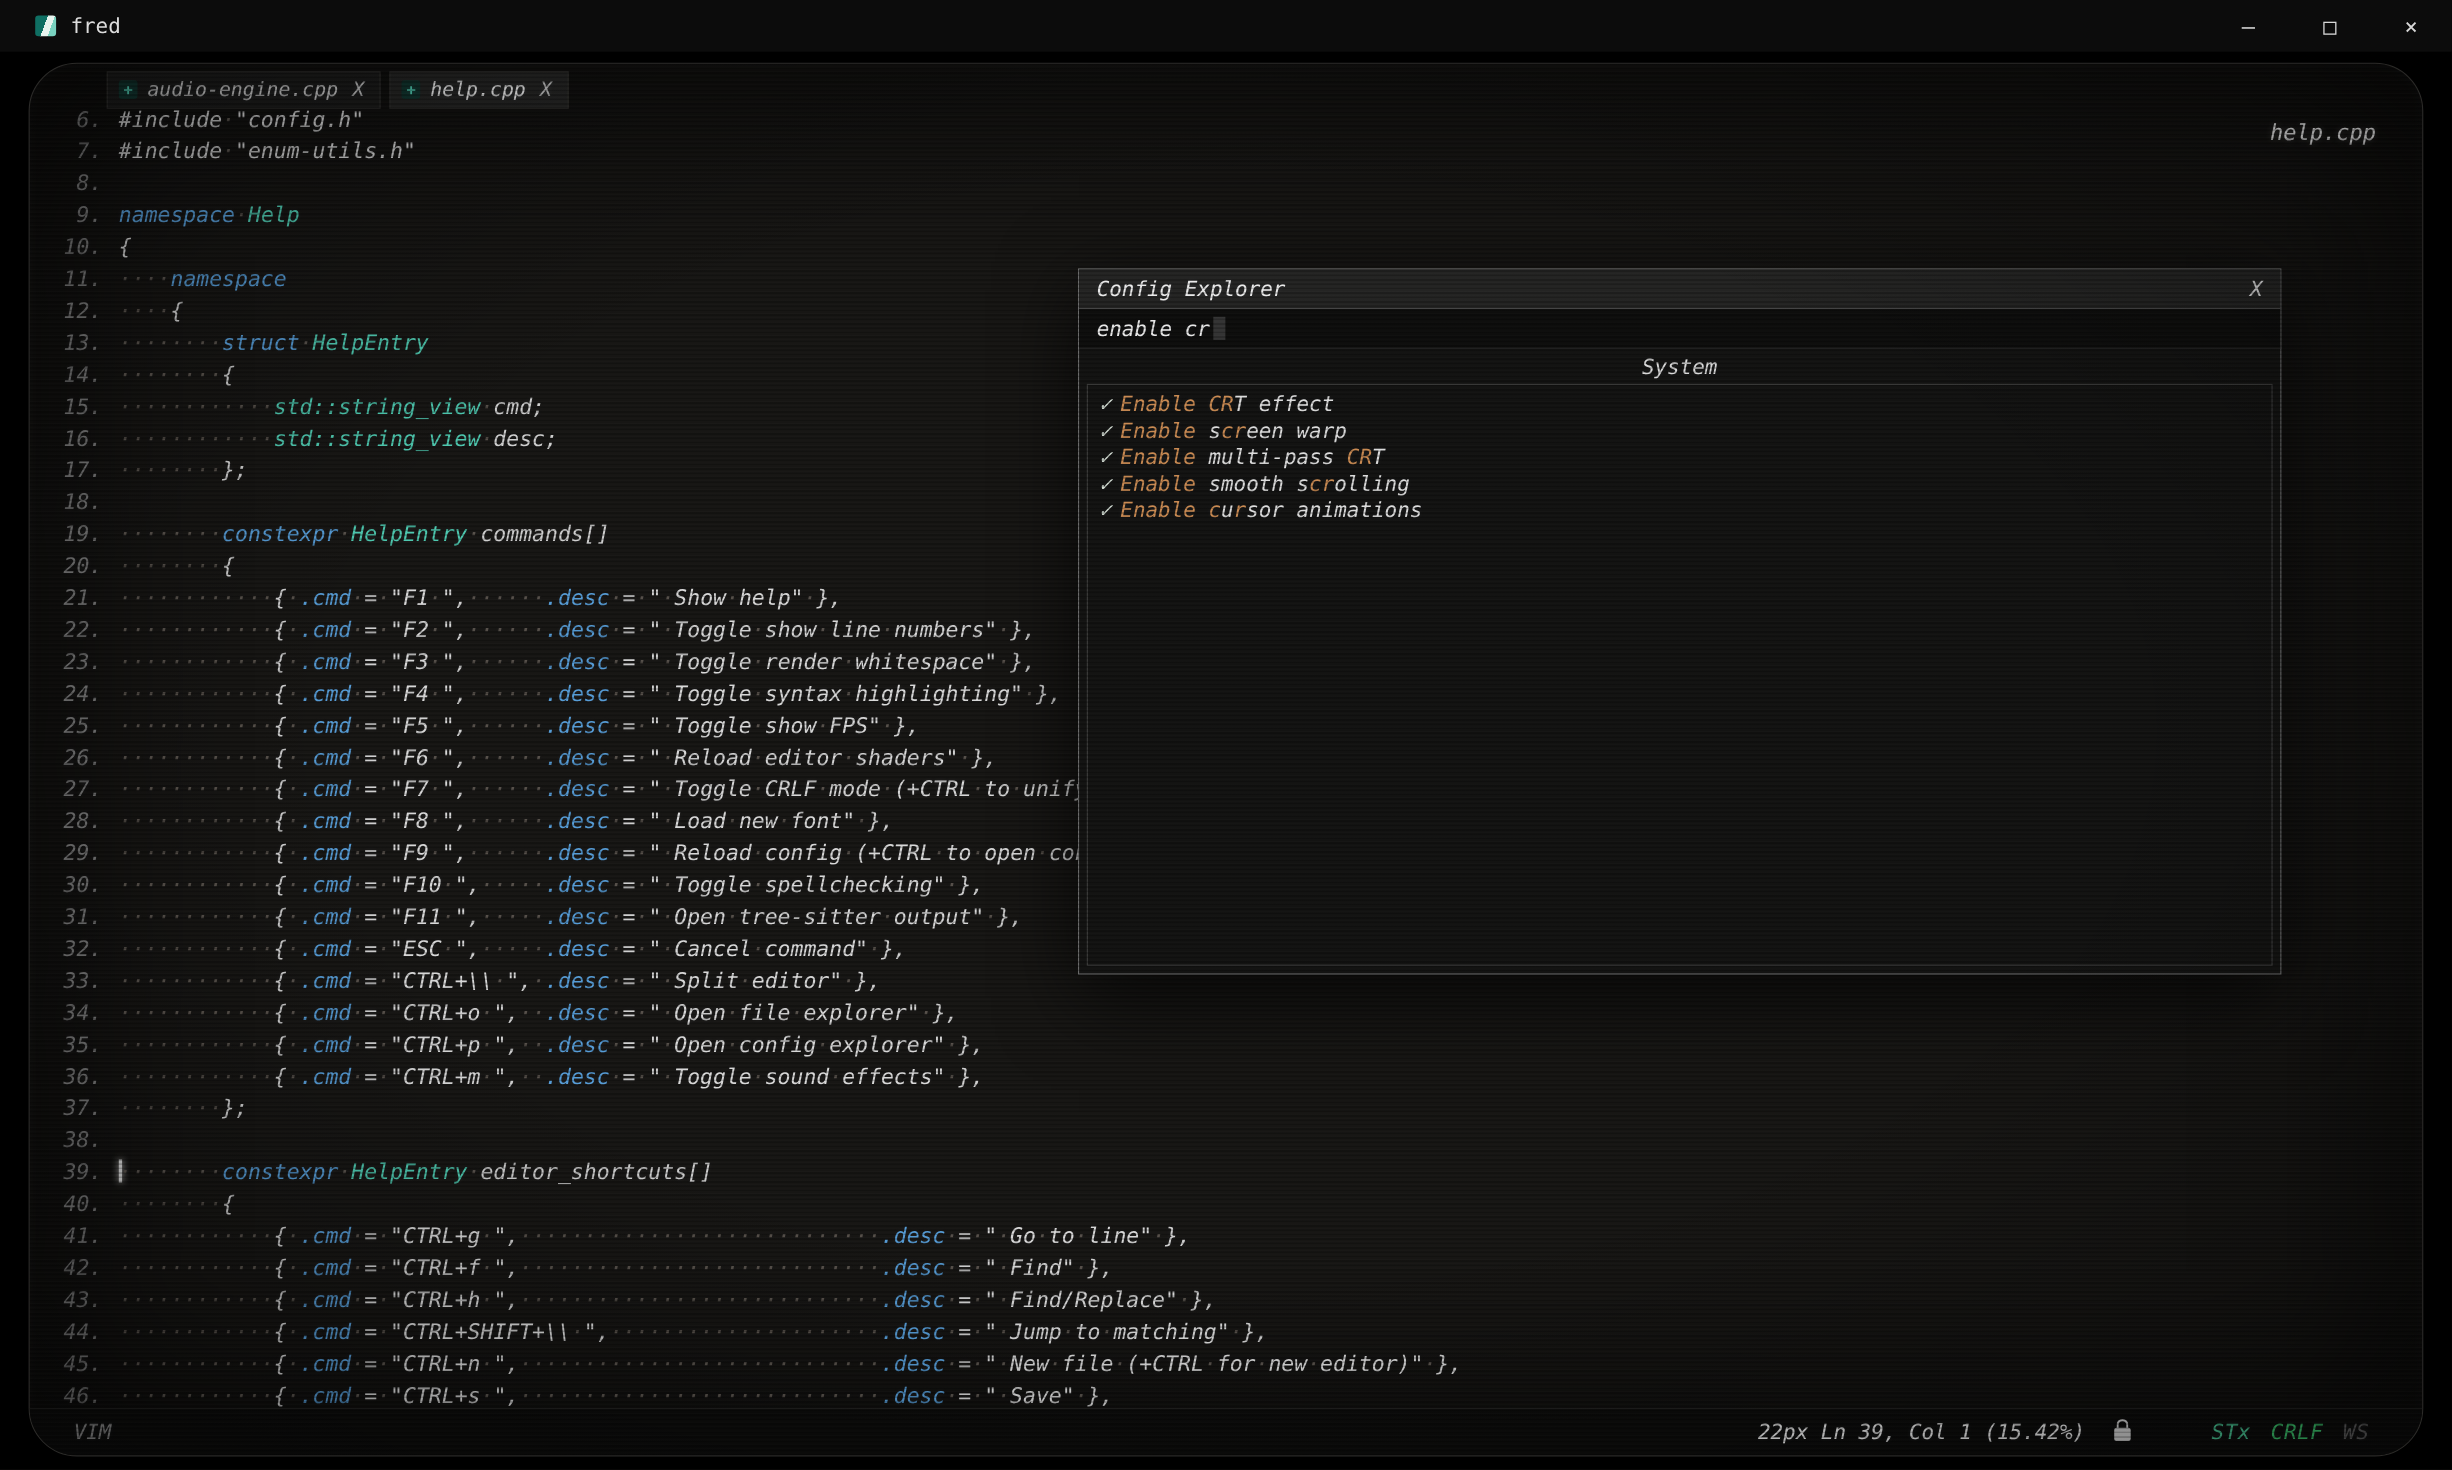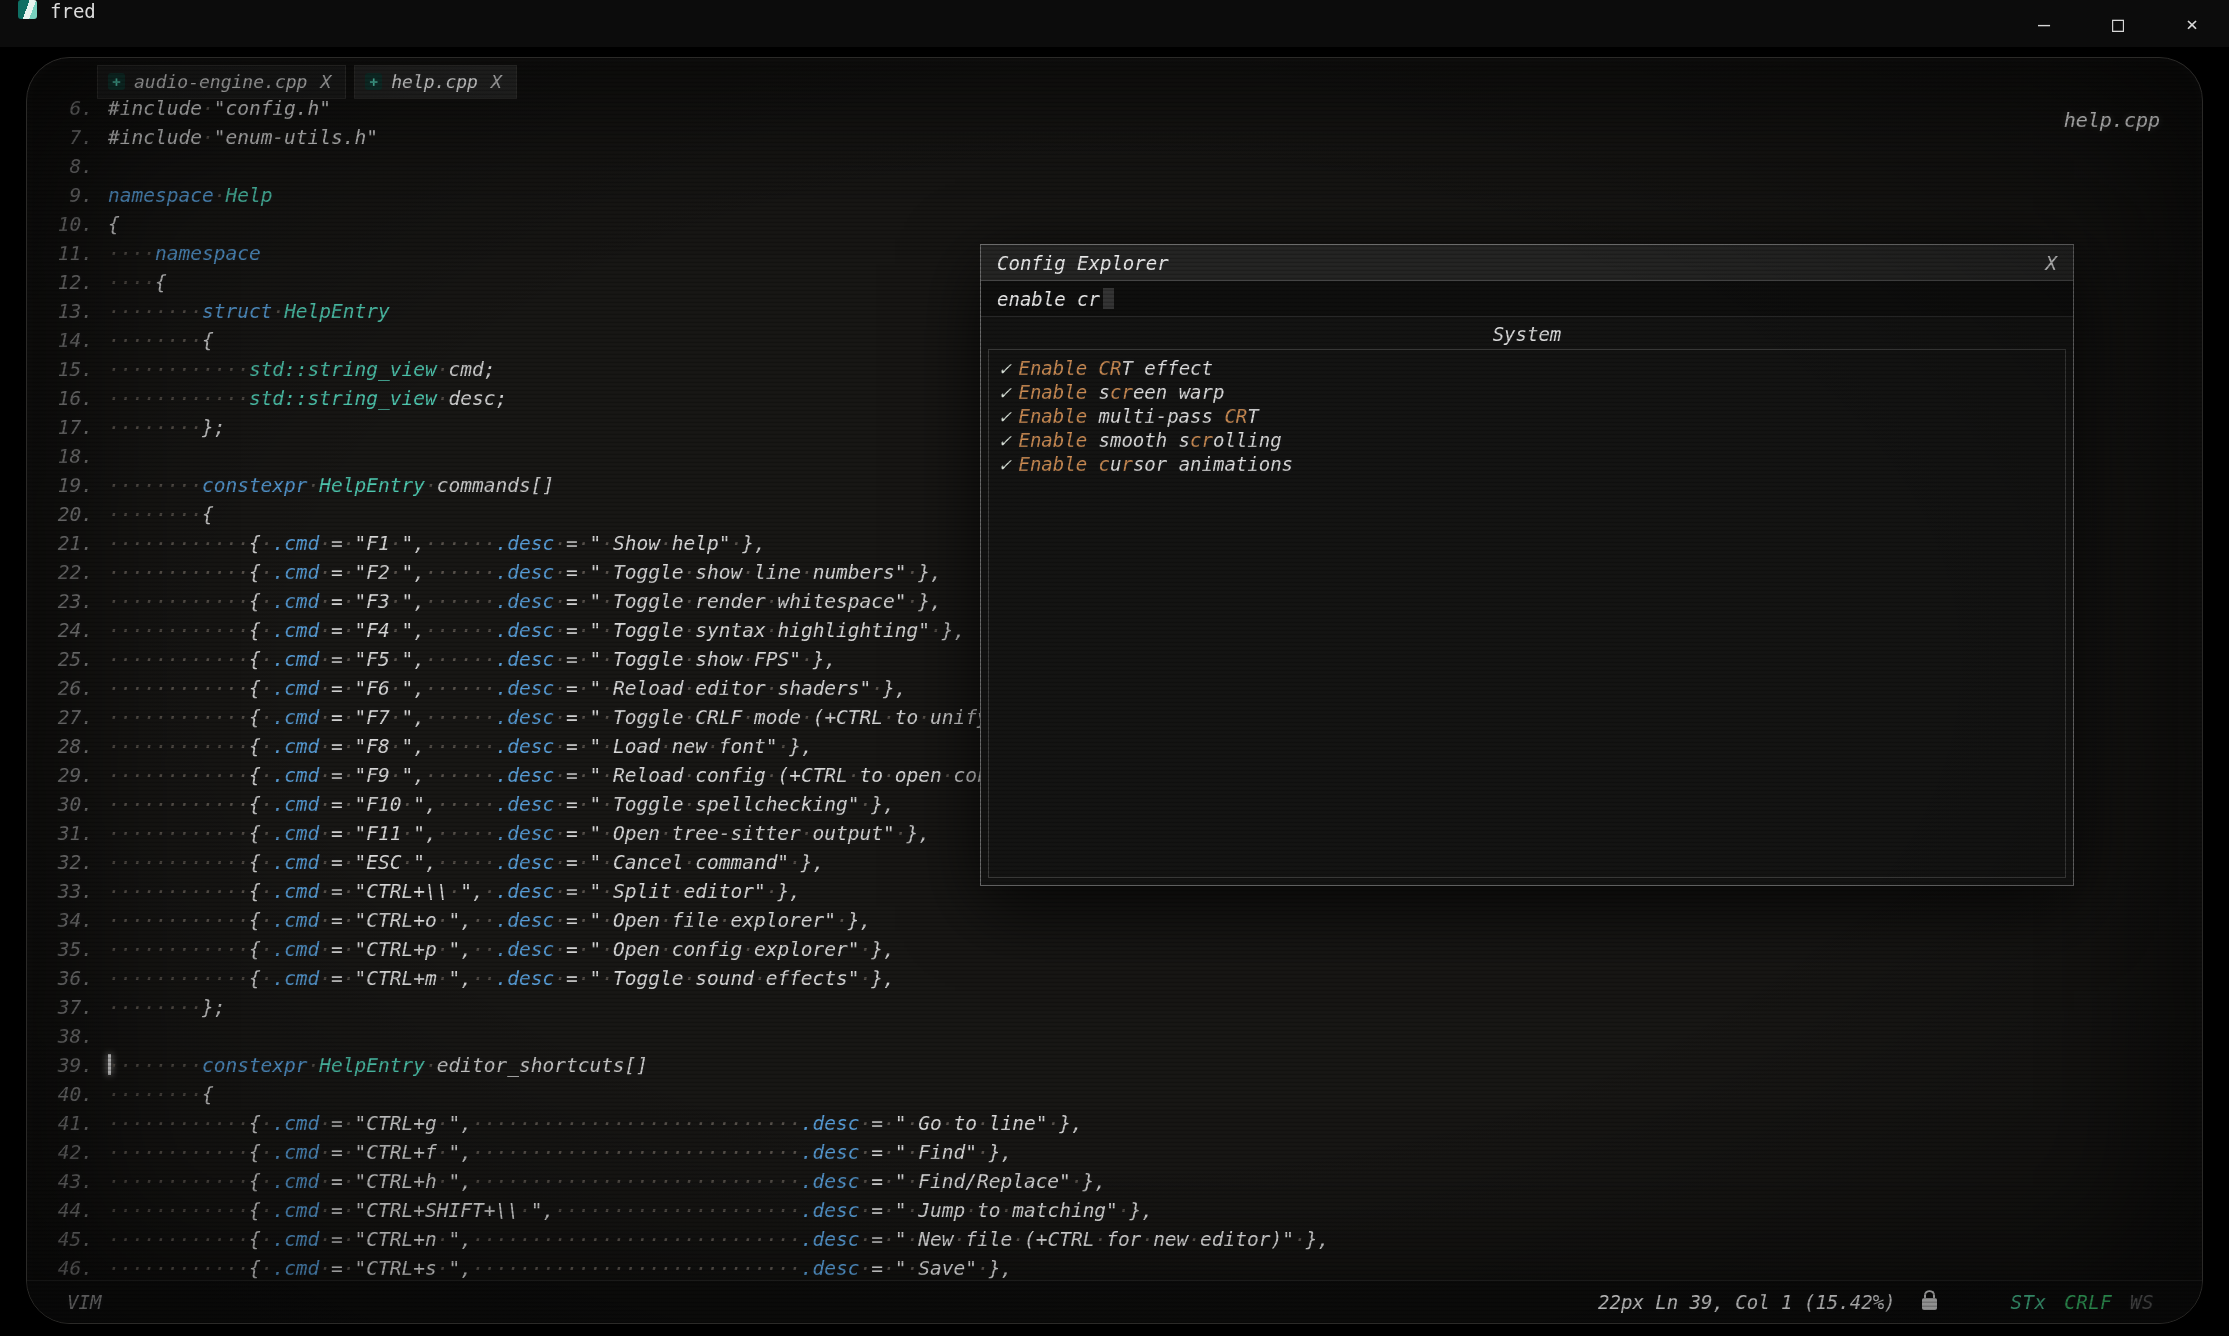--- a/index.html
+++ b/index.html
@@ -8,22 +8,22 @@
     background:#000;
     position:relative;
     overflow:hidden;
     font-family:"DejaVu Sans Mono",monospace;
   }
 
   
   .titlebar{
     position:absolute;top:0;left:0;right:0;height:47px;
     background:#0c0c0c;
-    display:flex;align-items:flex-start;
-    padding-left:18px;z-index:50;
+    display:flex;align-items:center;
+    padding-left:32px;z-index:50;
   }
   .app-icon{
     width:19px;height:19px;border-radius:3px;margin-right:13px;
     background:linear-gradient(110deg,#0f6f63 0 45%,#e8f4ef 45% 70%,#79d2c0 70%);
   }
   .titlebar-title{color:#dcdcdc;font-size:19px;}
   .window-controls{margin-left:auto;display:flex;height:100%;}
   .win-btn{
     width:74px;height:100%;display:flex;align-items:center;justify-content:center;
     color:#d8d8d8;font-size:20px;cursor:default;

